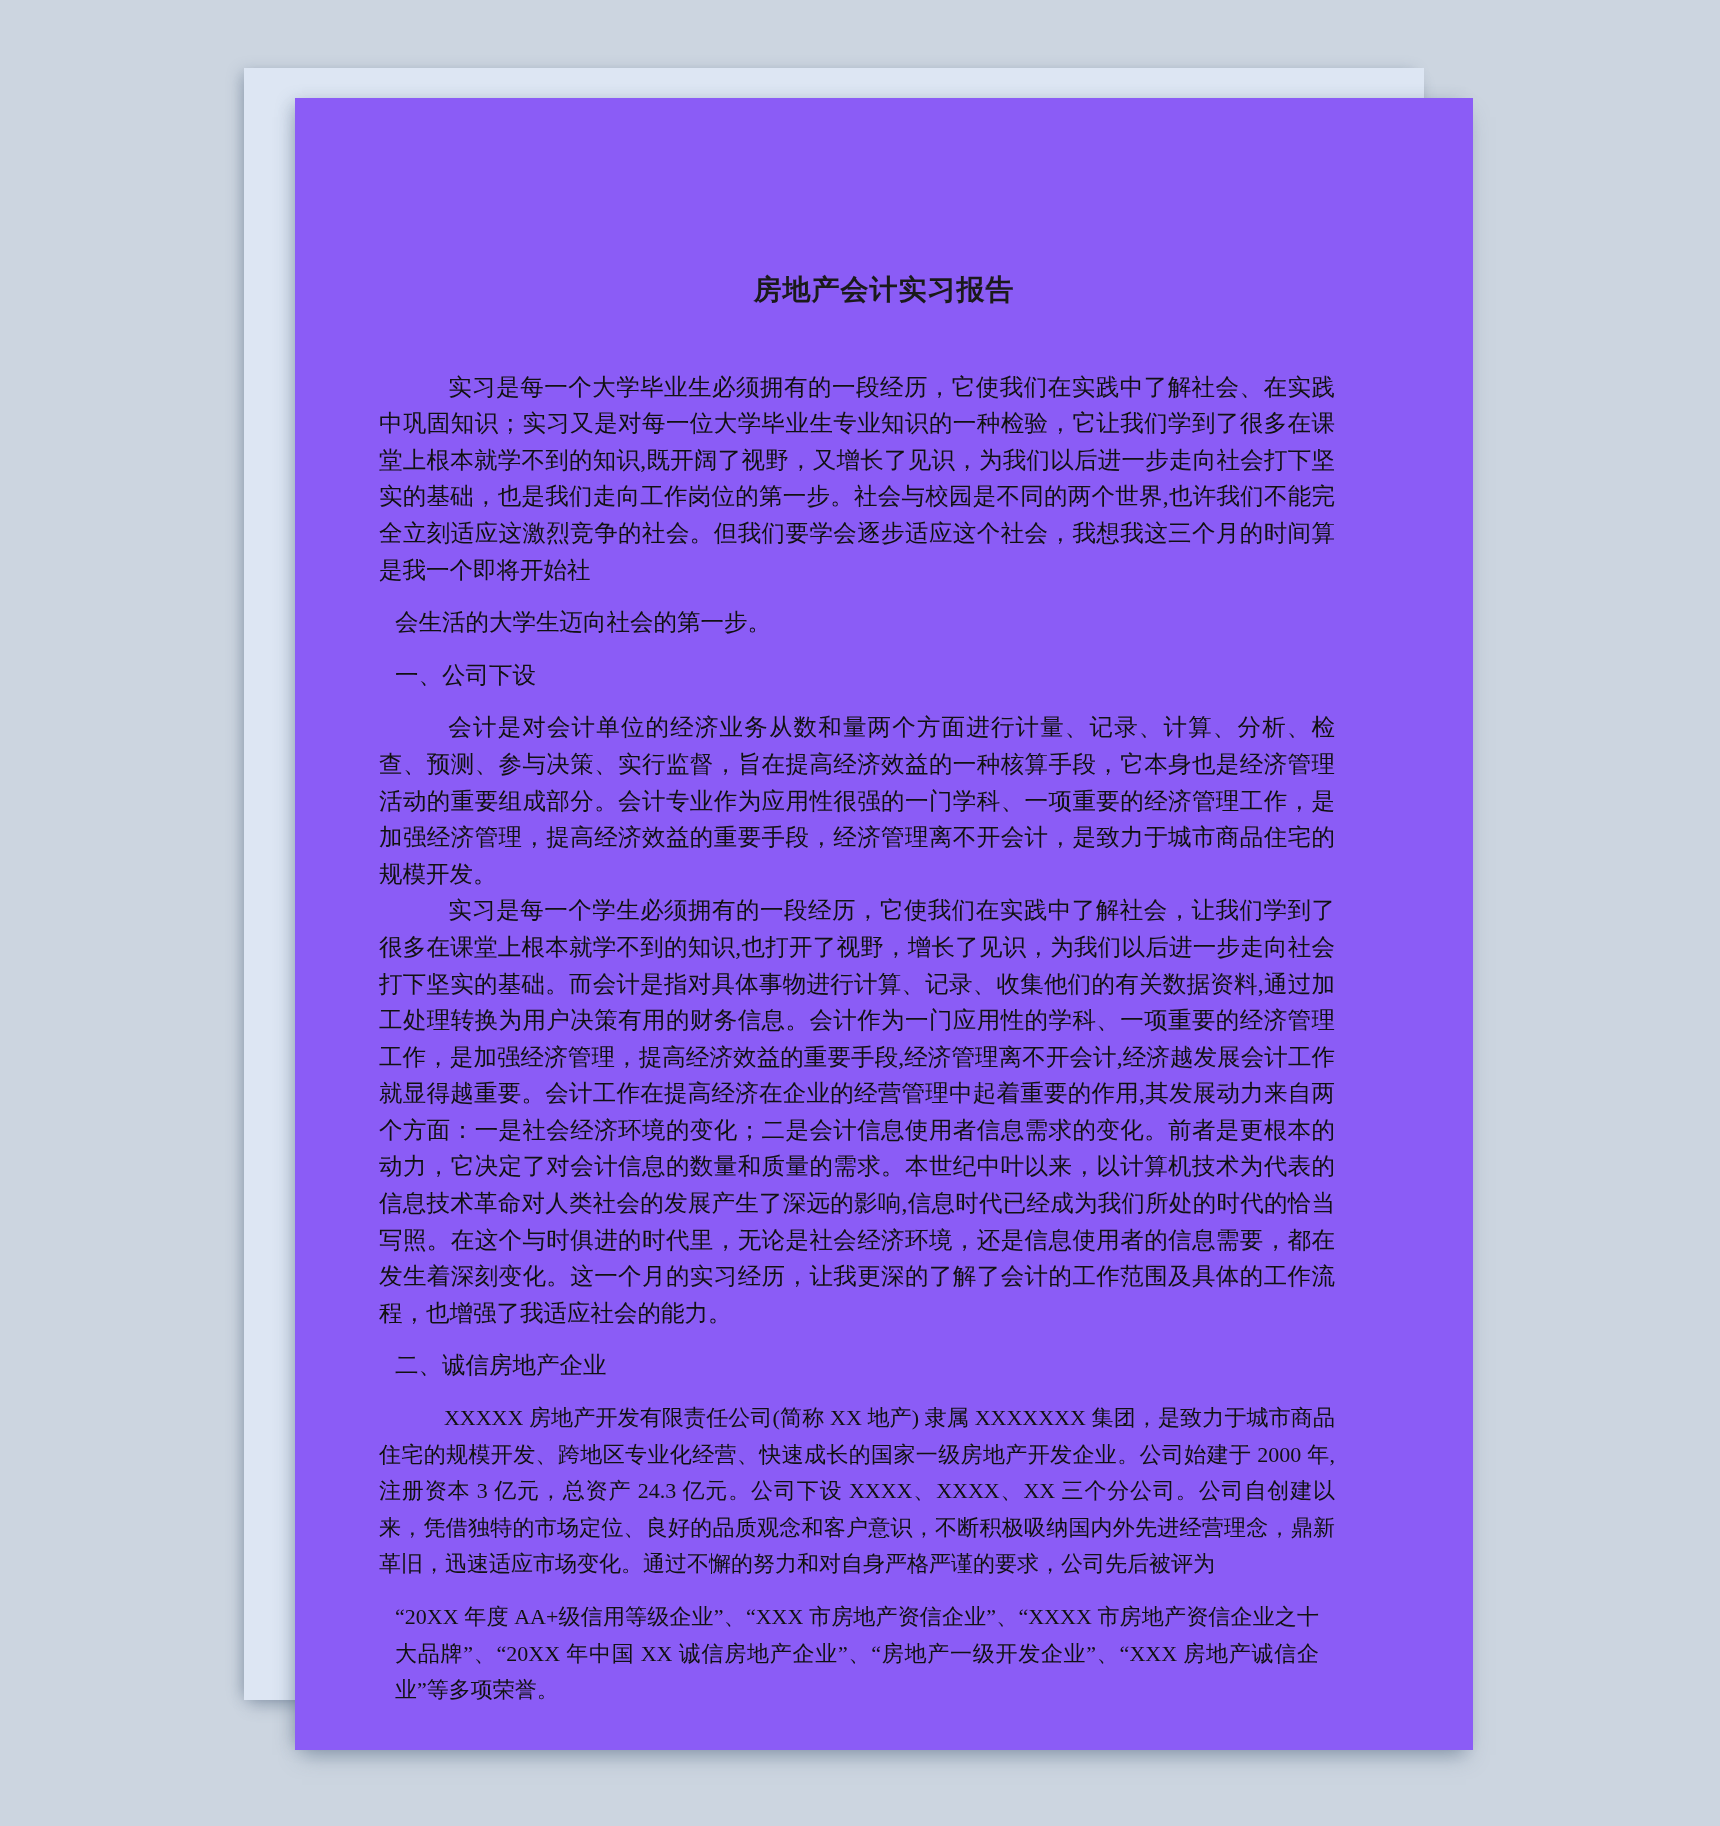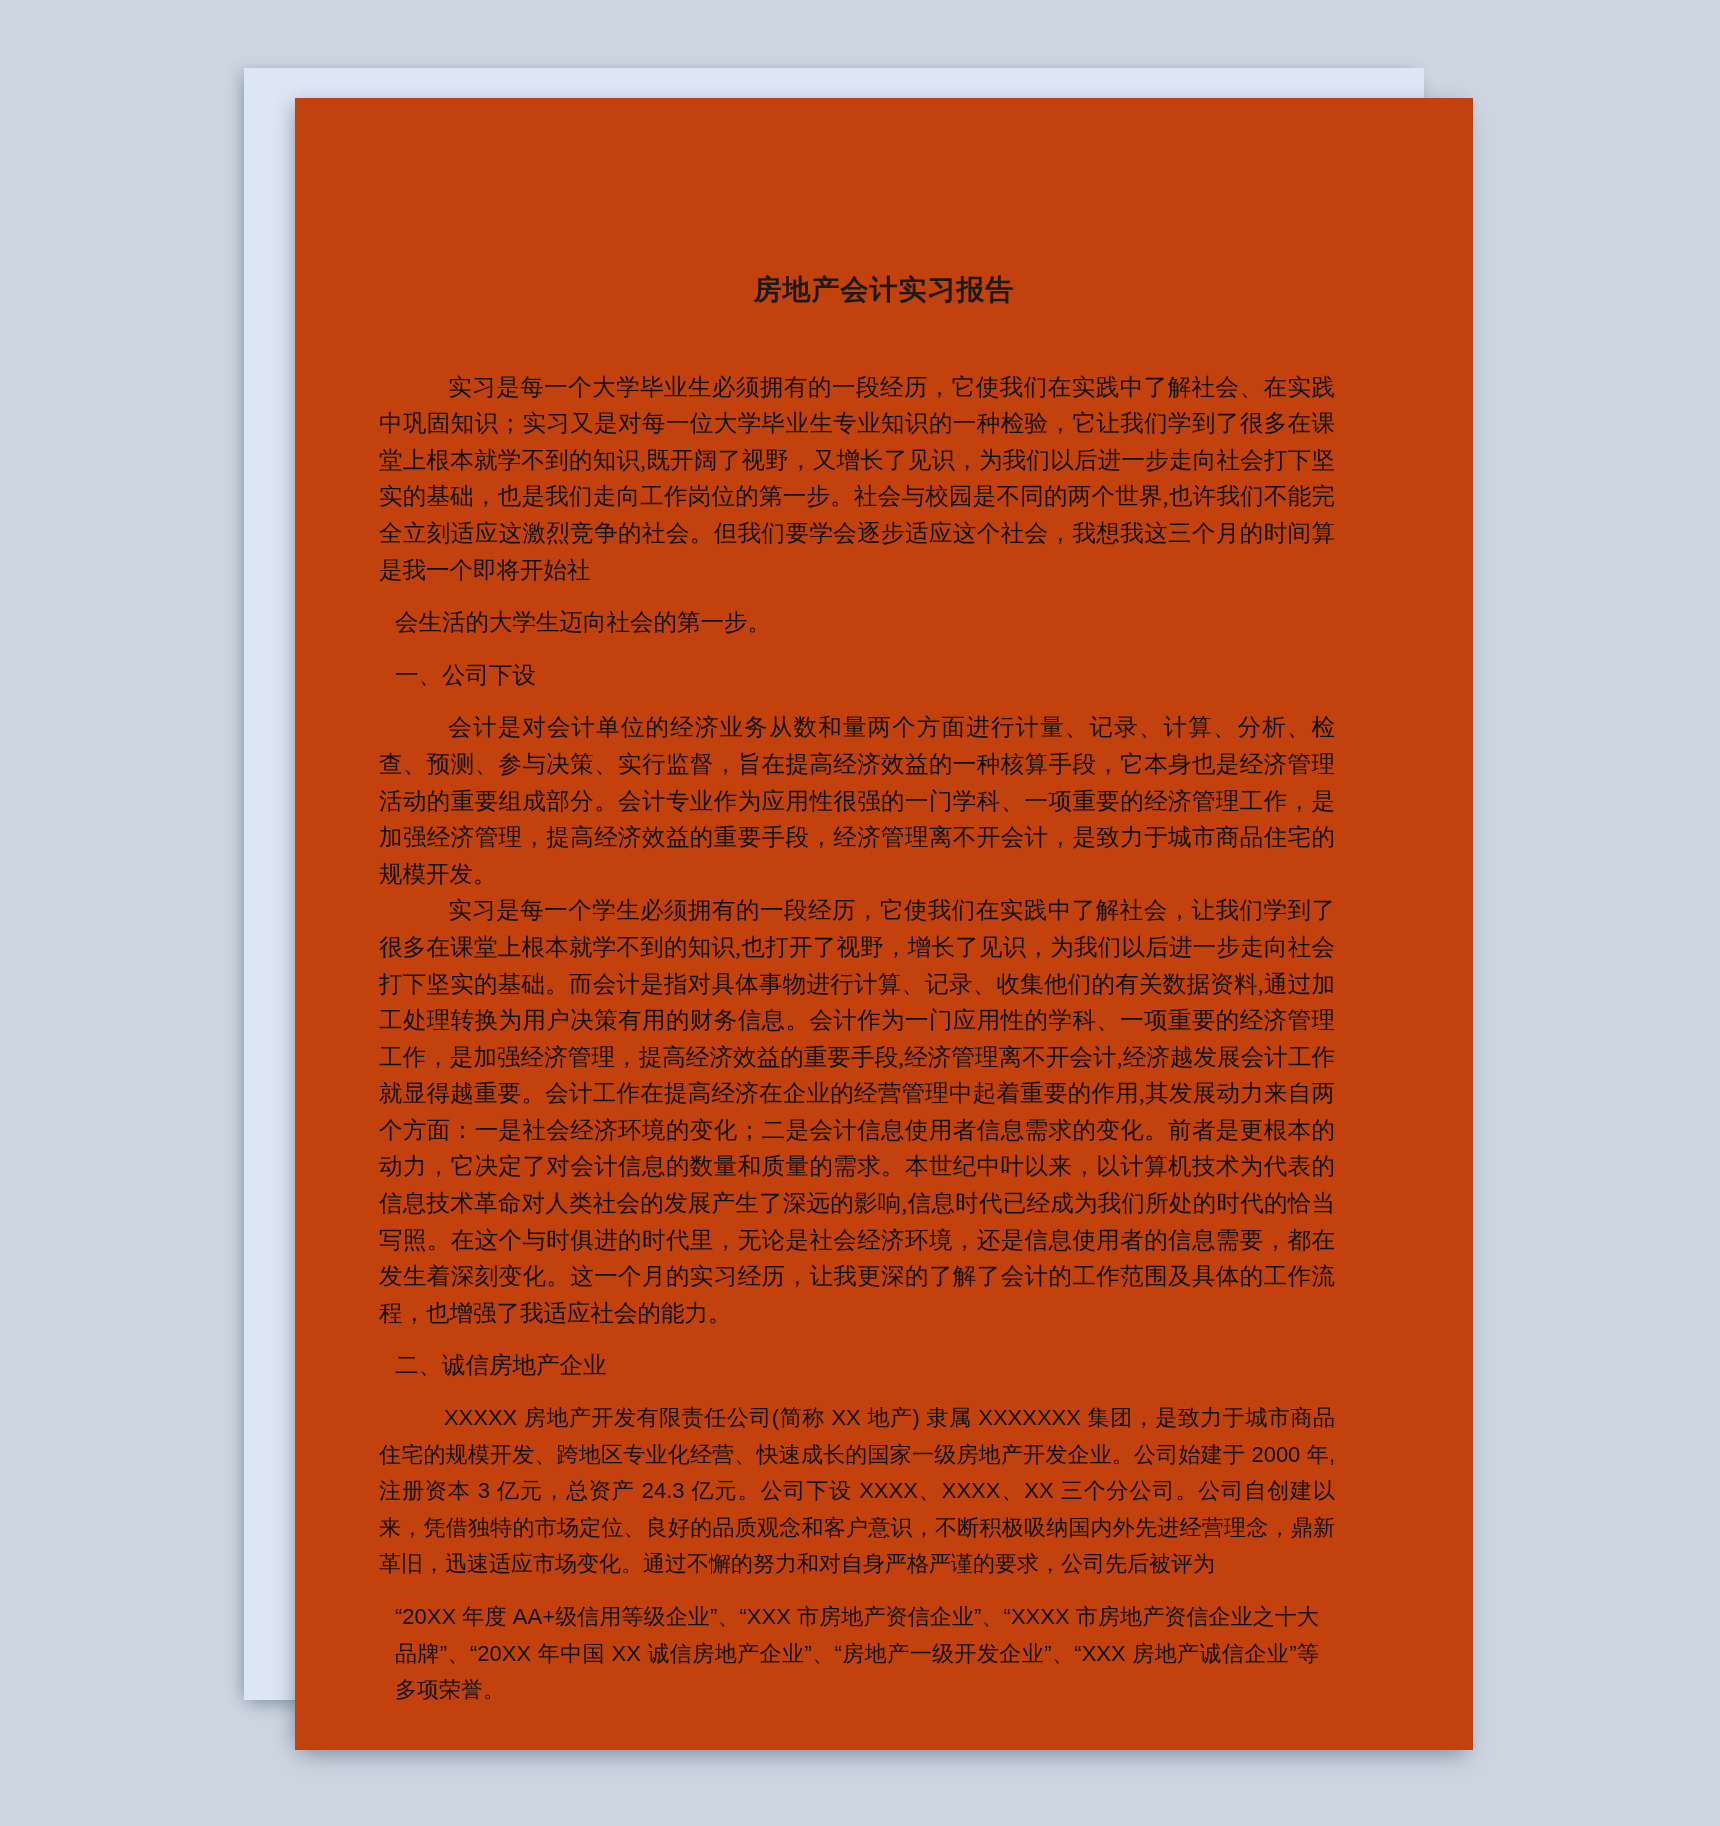--- a/index.html
+++ b/index.html
@@ -31,21 +31,21 @@
     box-shadow: -6px 0 14px -4px rgba(80,100,125,.40),
                  0 10px 16px -6px rgba(80,100,125,.45);
   }
 
   .paper-front {
     position: absolute;
     left: 295px;
     top: 98px;
     width: 1178px;
     height: 1652px;
-    background: #c2410c;
+    background: #8b5cf6;
     box-shadow: -7px 0 16px -5px rgba(80,100,125,.38),
                  0 12px 20px -7px rgba(80,100,125,.50);
     overflow: hidden;
   }
 
   
   .doc {
     position: absolute;
     left: 0;
     top: 0;
@@ -86,21 +86,21 @@
     text-indent: 0;
   }
 
   p.indent2 {
     margin: 0;
     text-indent: 2.95em;
   }
 
   
   .sans {
-    font-family: Liberation Sans, sans-serif;
+    font-family: Liberation Serif, serif;
     font-size: 22px;
   }
 </style>
 </head>
 <body>
 
 <div class="stage">
 
   <div class="paper-back"></div>
 

